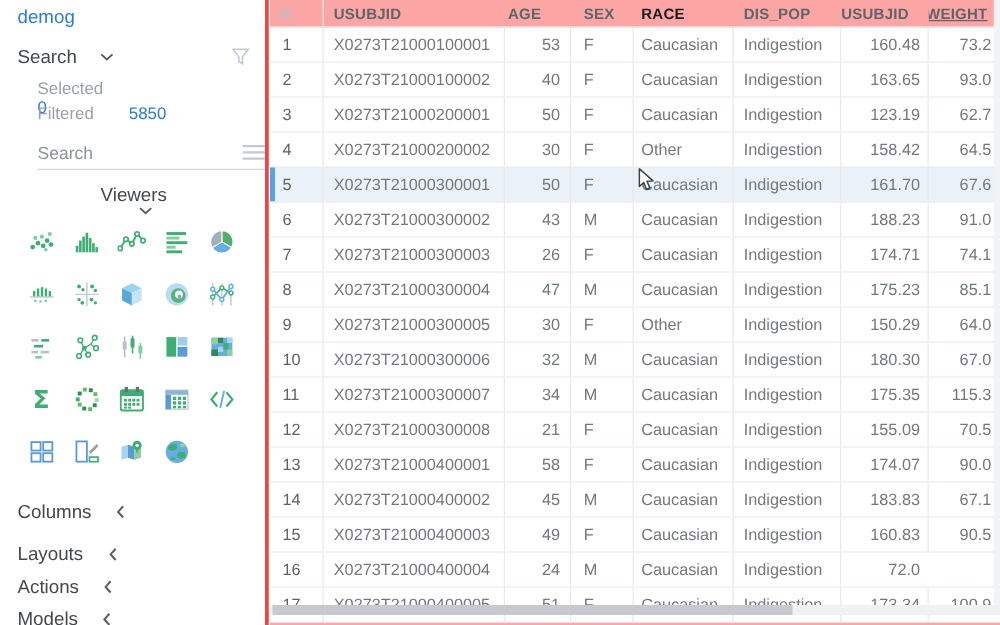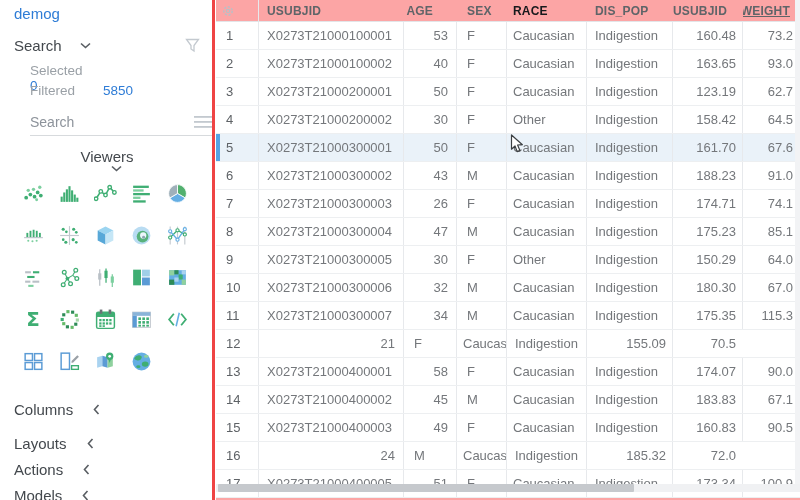--- a/index.html
+++ b/index.html
@@ -551,20 +551,21 @@
     <div class="td c-usubjid">X0273T21000300007</div>
     <div class="td c-age">34</div>
     <div class="td c-sex">M</div>
     <div class="td c-race">Caucasian</div>
     <div class="td c-dispop">Indigestion</div>
     <div class="td c-height">175.35</div>
     <div class="td c-weight">115.3</div>
   </div>
       <div class="grid-row tr">
     <div class="td c-num">12</div>
+    <div class="td c-usubjid">X0273T21000300008</div>
     <div class="td c-age">21</div>
     <div class="td c-sex">F</div>
     <div class="td c-race">Caucasian</div>
     <div class="td c-dispop">Indigestion</div>
     <div class="td c-height">155.09</div>
     <div class="td c-weight">70.5</div>
   </div>
       <div class="grid-row tr">
     <div class="td c-num">13</div>
     <div class="td c-usubjid">X0273T21000400001</div>
@@ -590,25 +591,25 @@
     <div class="td c-usubjid">X0273T21000400003</div>
     <div class="td c-age">49</div>
     <div class="td c-sex">F</div>
     <div class="td c-race">Caucasian</div>
     <div class="td c-dispop">Indigestion</div>
     <div class="td c-height">160.83</div>
     <div class="td c-weight">90.5</div>
   </div>
       <div class="grid-row tr">
     <div class="td c-num">16</div>
+    <div class="td c-usubjid">X0273T21000400004</div>
     <div class="td c-age">24</div>
     <div class="td c-sex">M</div>
     <div class="td c-race">Caucasian</div>
     <div class="td c-dispop">Indigestion</div>
-    <div class="td c-height">185.32</div>
     <div class="td c-weight">72.0</div>
   </div>
       <div class="grid-row tr">
     <div class="td c-num">17</div>
     <div class="td c-usubjid">X0273T21000400005</div>
     <div class="td c-age">51</div>
     <div class="td c-sex">F</div>
     <div class="td c-race">Caucasian</div>
     <div class="td c-dispop">Indigestion</div>
     <div class="td c-height">173.34</div>

